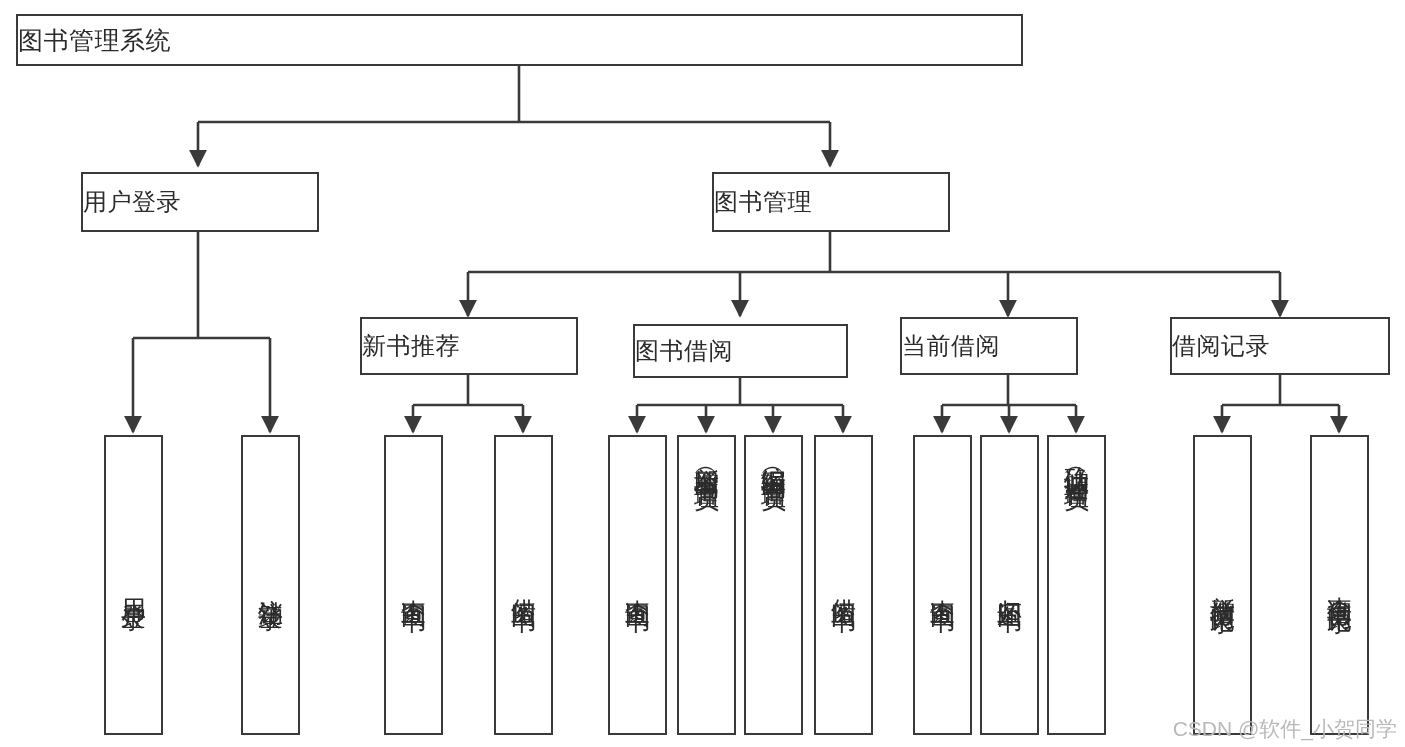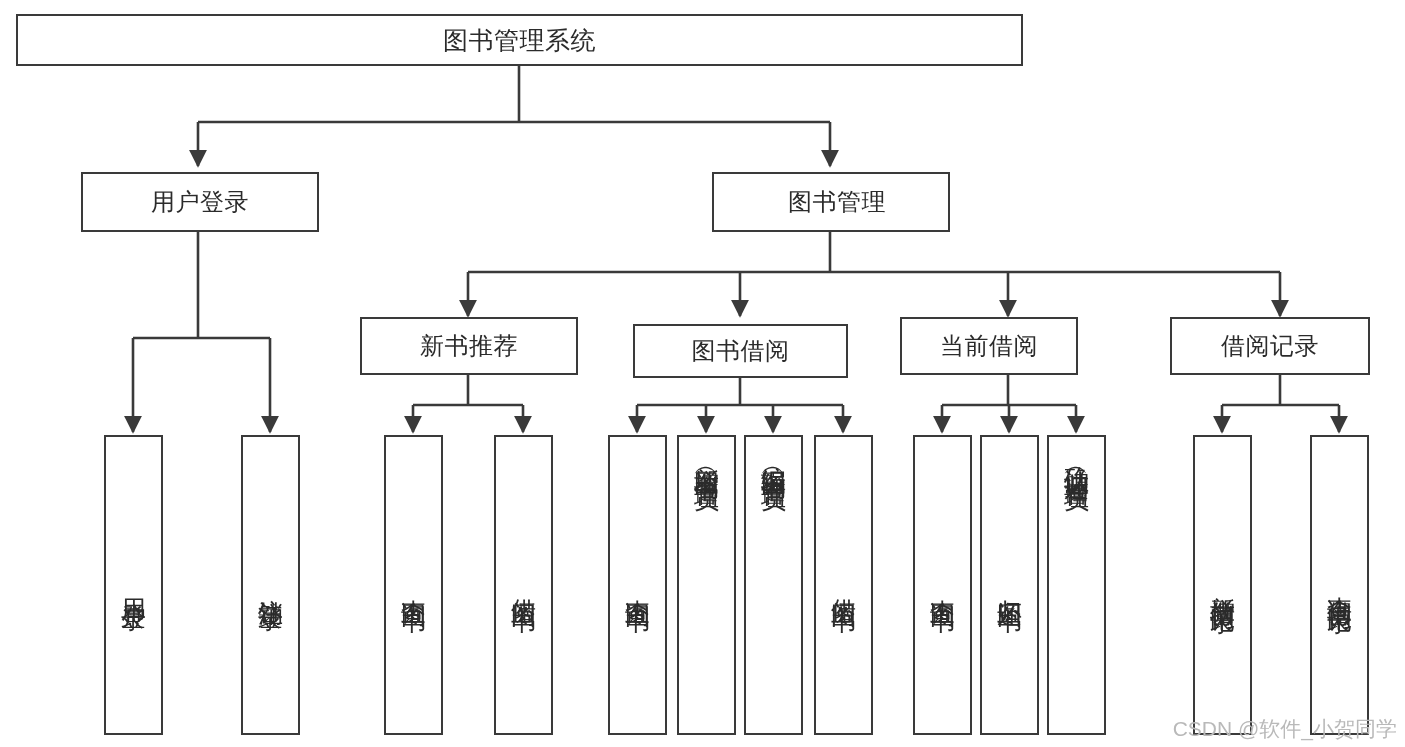--- a/index.html
+++ b/index.html
@@ -13,21 +13,21 @@
   #canvas{position:absolute;left:0;top:0;width:1405px;height:747px;}
   svg.links{position:absolute;left:0;top:0;width:1405px;height:747px;pointer-events:none;}
 
   .node{
     position:absolute;
     box-sizing:border-box;
     border:2px solid #3a3a3a;
     background:#ffffff;
     display:flex;
     align-items:center;
-    justify-content:center;
+    justify-content:flex-start;
     color:#2b2b2b;
   }
   .node .lbl{
     display:block;
     text-align:center;
     line-height:1.12;
     letter-spacing:0.5px;
   }
   
   .node.horiz .lbl{
@@ -120,34 +120,34 @@
     </g>
   </svg>
 
   <div class="node horiz root" style="left:16px;top:14px;width:1007px;height:52px;">
     <span class="lbl">图书管理系统</span>
   </div>
 
   <div class="node horiz" style="left:81px;top:172px;width:238px;height:60px;">
     <span class="lbl">用户登录</span>
   </div>
-  <div class="node horiz" style="left:712px;top:172px;width:238px;height:60px;padding-left:12px;">
+  <div class="node horiz" style="left:712px;top:172px;width:238px;height:60px;">
     <span class="lbl">图书管理</span>
   </div>
 
   <div class="node horiz" style="left:360px;top:317px;width:218px;height:58px;">
     <span class="lbl">新书推荐</span>
   </div>
   <div class="node horiz" style="left:633px;top:324px;width:215px;height:54px;">
     <span class="lbl">图书借阅</span>
   </div>
   <div class="node horiz" style="left:900px;top:317px;width:178px;height:58px;">
     <span class="lbl">当前借阅</span>
   </div>
-  <div class="node horiz" style="left:1170px;top:317px;width:200px;height:58px;">
+  <div class="node horiz" style="left:1170px;top:317px;width:220px;height:58px;">
     <span class="lbl">借阅记录</span>
   </div>
 
   <div class="node vert centered" style="left:104px;top:435px;width:59px;height:300px;">
     <span class="lbl">用户登录</span>
   </div>
   <div class="node vert centered" style="left:241px;top:435px;width:59px;height:300px;">
     <span class="lbl">注销登录</span>
   </div>
 

